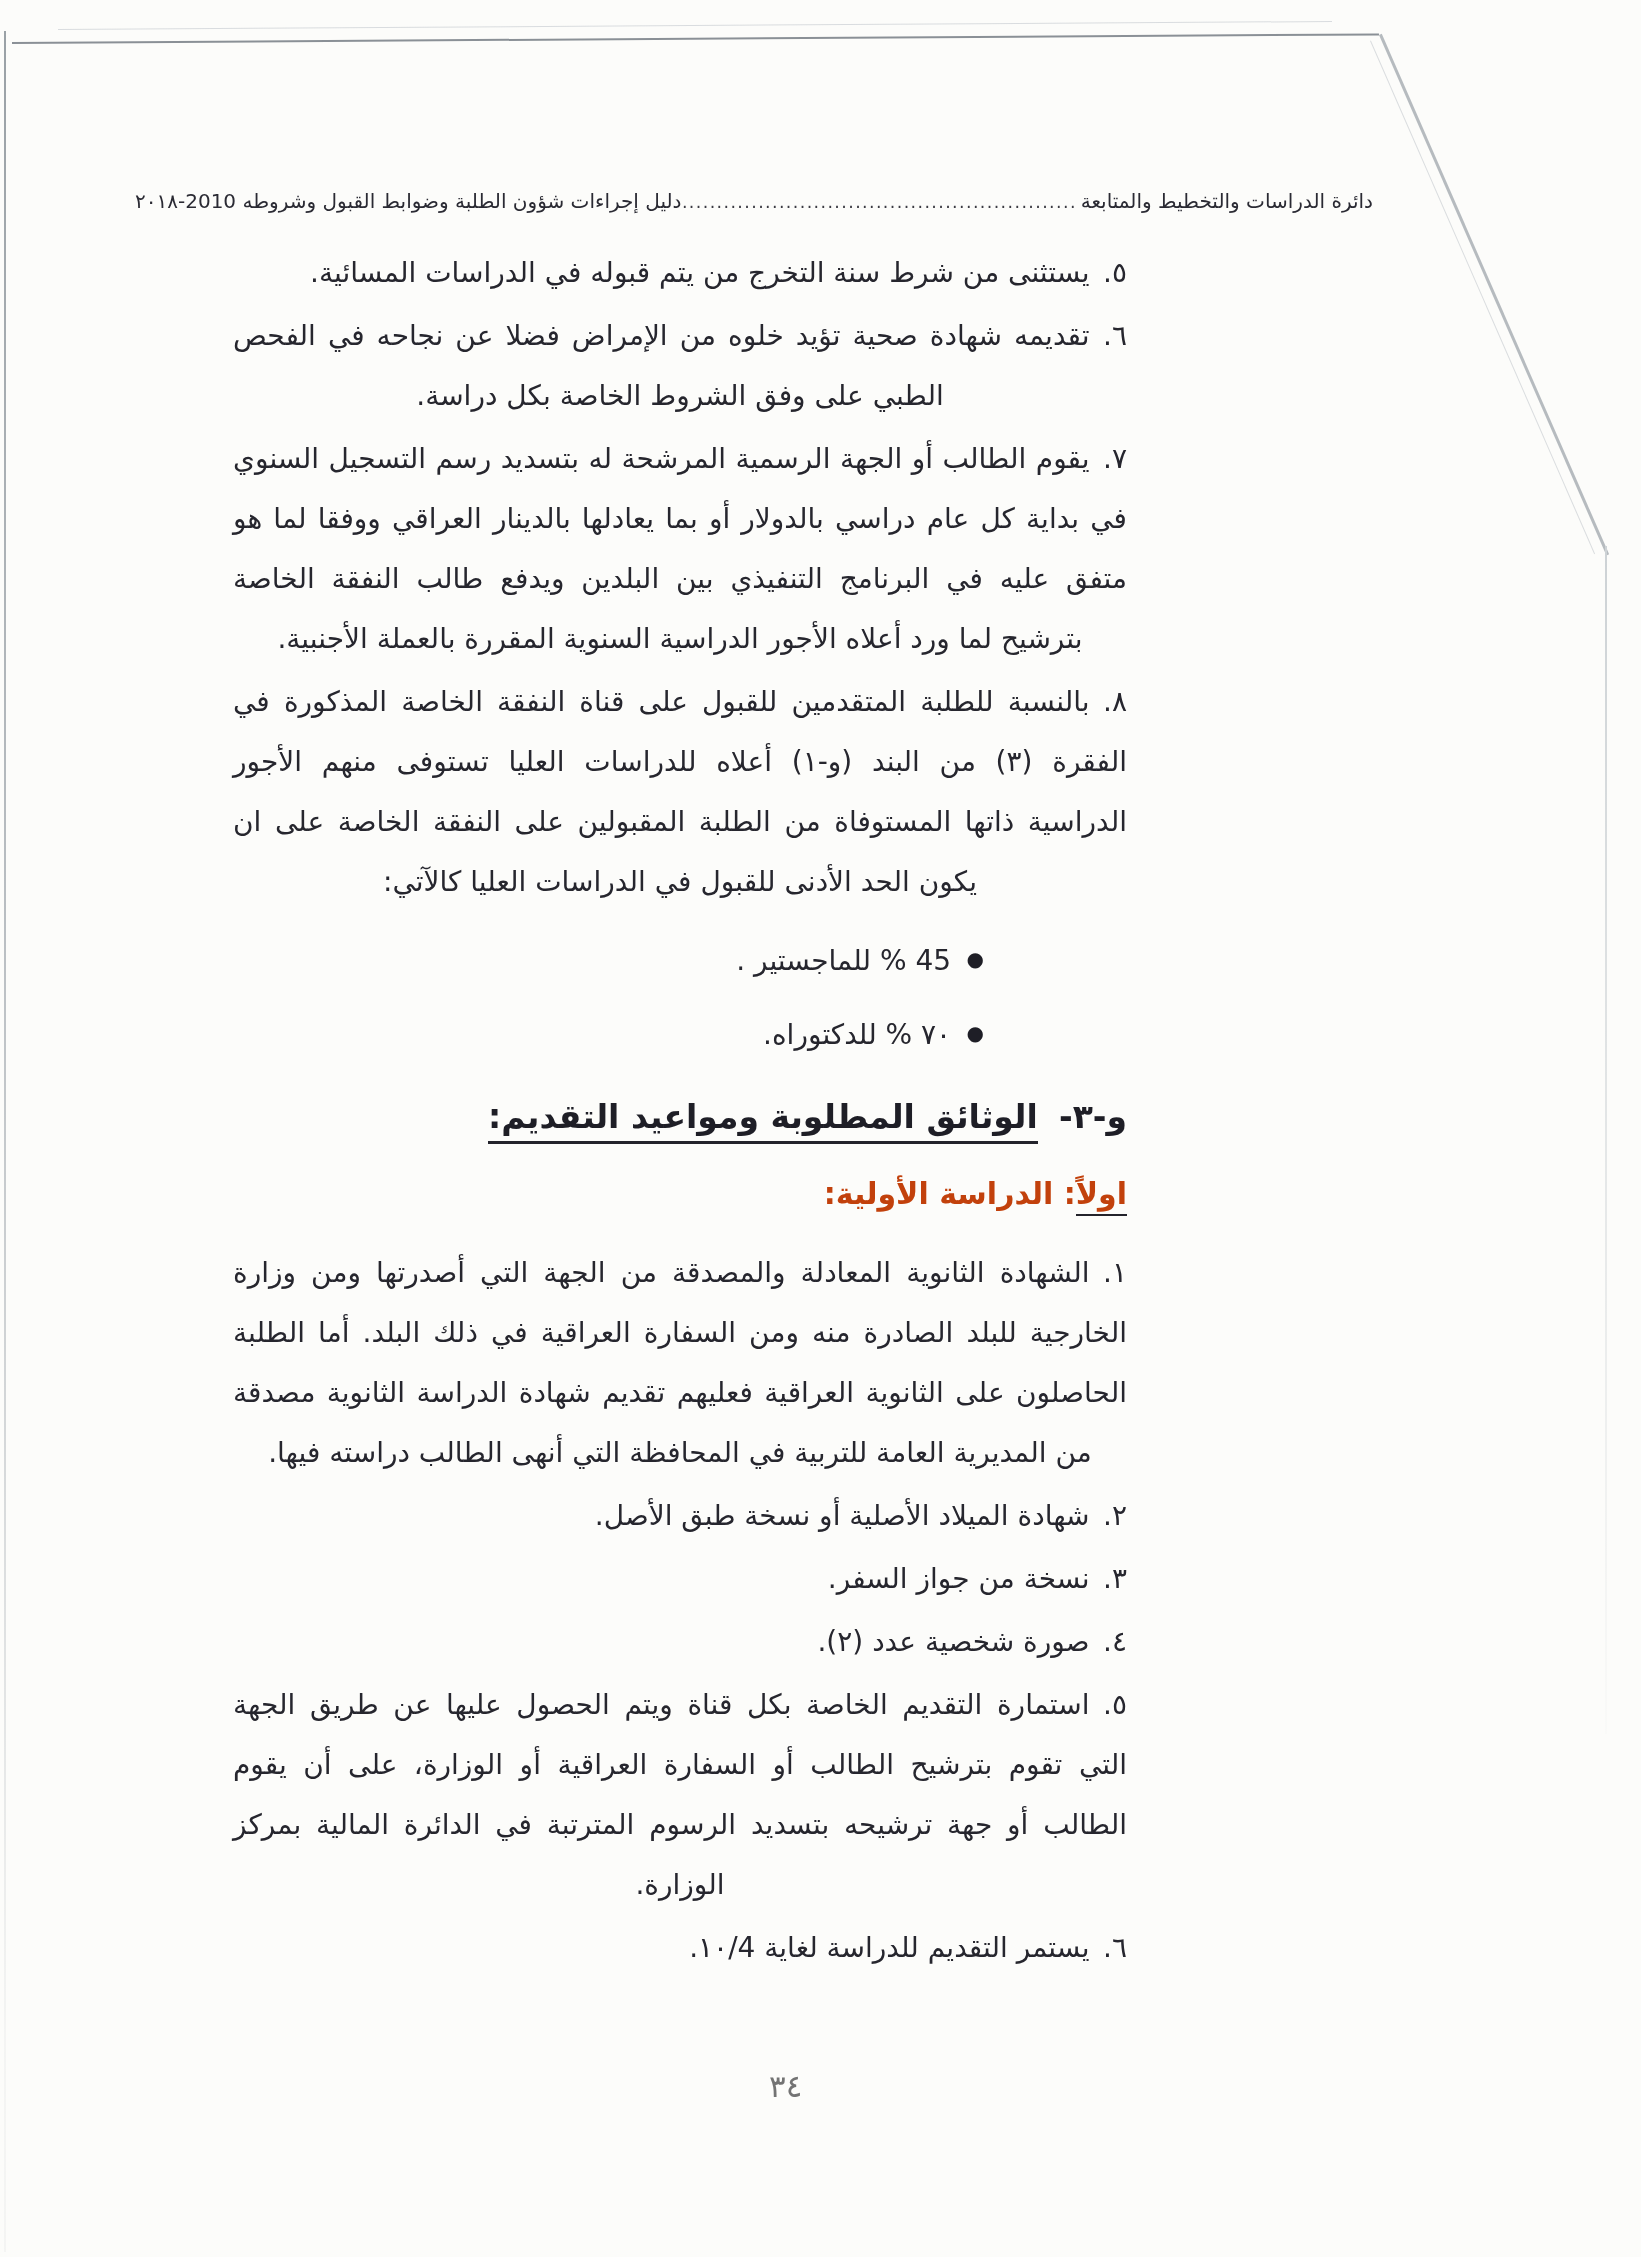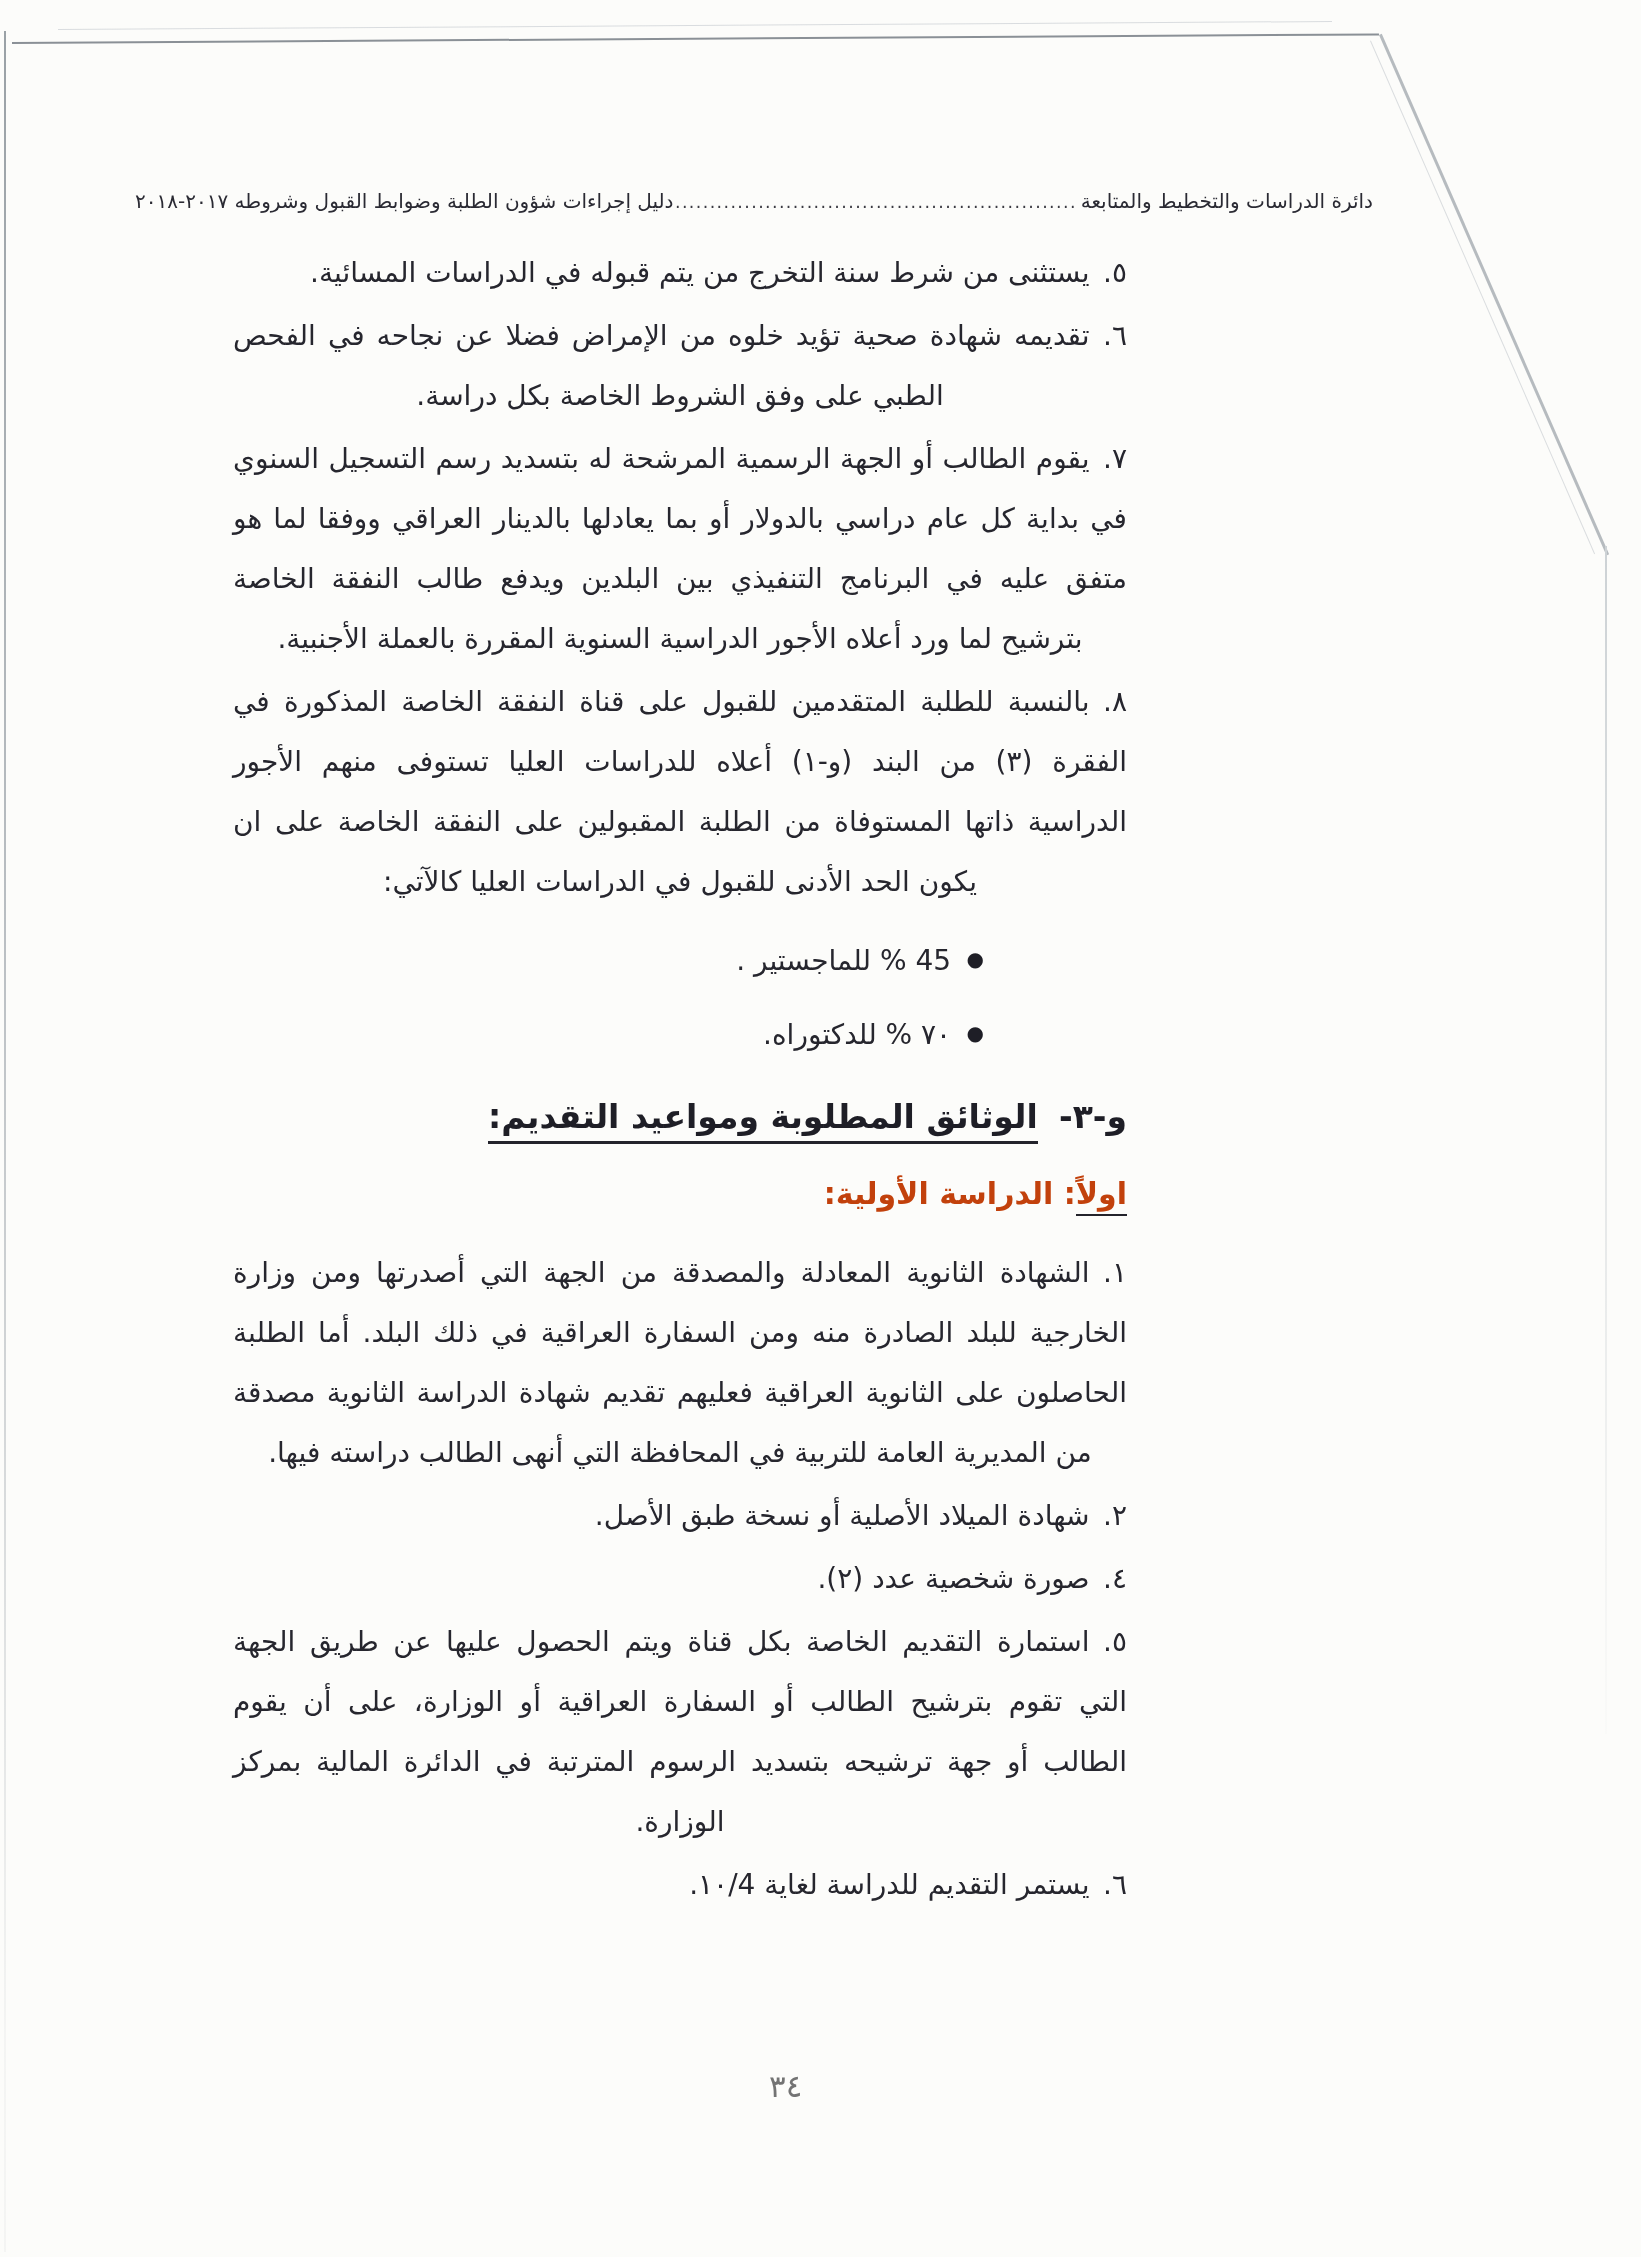--- a/index.html
+++ b/index.html
@@ -70,21 +70,21 @@
 <div class="edge edge-top-ghost"></div>
 <div class="edge edge-top"></div>
 <div class="edge edge-left"></div>
 <div class="edge edge-fold-ghost"></div>
 <div class="edge edge-fold"></div>
 <div class="edge edge-right"></div>
 
 <div class="scan-header">
   <span class="dept">دائرة الدراسات والتخطيط والمتابعة</span>
   <span class="dots">........................................................................................................................</span>
-  <span class="booklet">دليل إجراءات شؤون الطلبة وضوابط القبول وشروطه ٢٠١٧-٢٠١٨</span>
+  <span class="booklet">دليل إجراءات شؤون الطلبة وضوابط القبول وشروطه 2010-٢٠١٨</span>
 </div>
 
 <div class="column">
 
   <div>
       <div class="item"><span class="num">٥.</span><span>يستثنى من شرط سنة التخرج من يتم قبوله في الدراسات المسائية.</span></div>
       <div class="item multi"><span class="num">٦.</span><span>تقديمه شهادة صحية تؤيد خلوه من الإمراض فضلا عن نجاحه في الفحص الطبي على وفق الشروط الخاصة بكل دراسة.</span></div>
       <div class="item multi"><span class="num">٧.</span><span>يقوم الطالب أو الجهة الرسمية المرشحة له بتسديد رسم التسجيل السنوي في بداية كل عام دراسي بالدولار أو بما يعادلها بالدينار العراقي ووفقا لما هو متفق عليه في البرنامج التنفيذي بين البلدين ويدفع طالب النفقة الخاصة بترشيح لما ورد أعلاه الأجور الدراسية السنوية المقررة بالعملة الأجنبية.</span></div>
       <div class="item multi"><span class="num">٨.</span><span>بالنسبة للطلبة المتقدمين للقبول على قناة النفقة الخاصة المذكورة في الفقرة (٣) من البند (و-١) أعلاه للدراسات العليا تستوفى منهم الأجور الدراسية ذاتها المستوفاة من الطلبة المقبولين على النفقة الخاصة على ان يكون الحد الأدنى للقبول في الدراسات العليا كالآتي:</span></div>
     </div>
@@ -99,20 +99,21 @@
     <span class="h-title">الوثائق المطلوبة ومواعيد التقديم:</span>
   </div>
 
   <div class="subheading">
     <span class="u">اولاً</span><span>: الدراسة الأولية:</span>
   </div>
 
   <div>
       <div class="item multi"><span class="num">١.</span><span>الشهادة الثانوية المعادلة والمصدقة من الجهة التي أصدرتها ومن وزارة الخارجية للبلد الصادرة منه ومن السفارة العراقية في ذلك البلد. أما الطلبة الحاصلون على الثانوية العراقية فعليهم تقديم شهادة الدراسة الثانوية مصدقة من المديرية العامة للتربية في المحافظة التي أنهى الطالب دراسته فيها.</span></div>
       <div class="item"><span class="num">٢.</span><span>شهادة الميلاد الأصلية أو نسخة طبق الأصل.</span></div>
+      <div class="item"><span class="num">٣.</span><span>نسخة من جواز السفر.</span></div>
       <div class="item"><span class="num">٤.</span><span>صورة شخصية عدد (٢).</span></div>
       <div class="item multi"><span class="num">٥.</span><span>استمارة التقديم الخاصة بكل قناة ويتم الحصول عليها عن طريق الجهة التي تقوم بترشيح الطالب أو السفارة العراقية أو الوزارة، على أن يقوم الطالب أو جهة ترشيحه بتسديد الرسوم المترتبة في الدائرة المالية بمركز الوزارة.</span></div>
       <div class="item"><span class="num">٦.</span><span>يستمر التقديم للدراسة لغاية ١٠/4.</span></div>
     </div>
 
 </div>
 
 <div class="page-number">٣٤</div>
 
 

